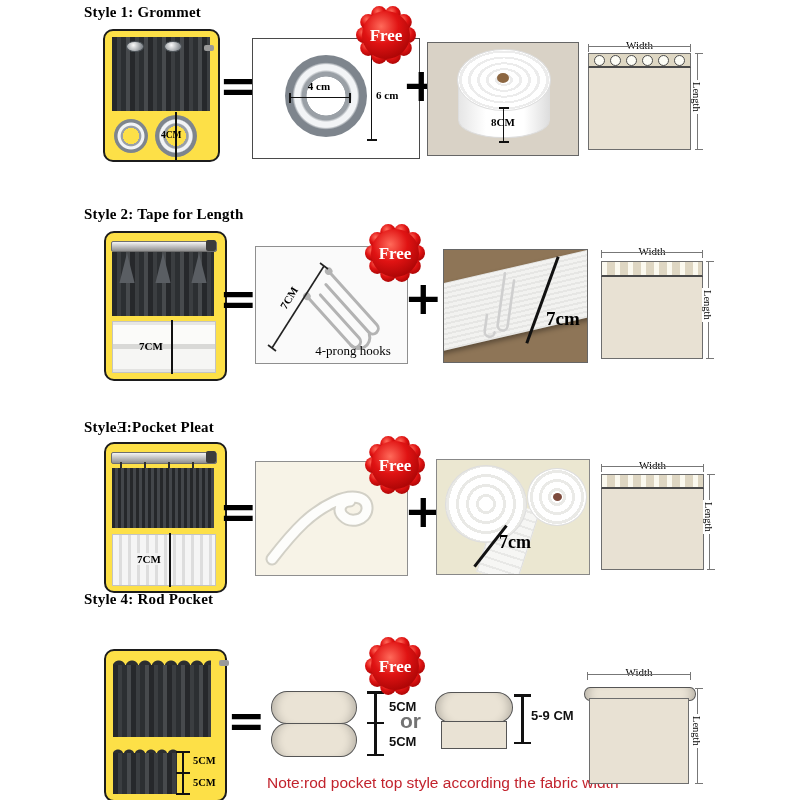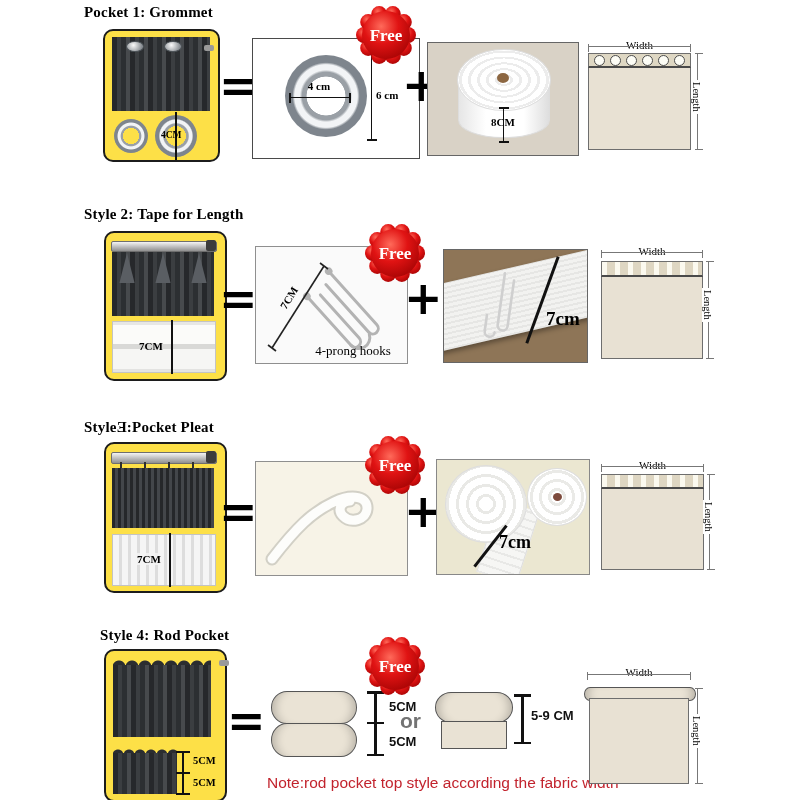--- a/index.html
+++ b/index.html
@@ -73,21 +73,21 @@
     <radialGradient id="badgeGrad" cx="40%" cy="32%" r="80%">
       <stop offset="0" stop-color="#ff6a5a"></stop>
       <stop offset="0.45" stop-color="#e01313"></stop>
       <stop offset="1" stop-color="#9e0202"></stop>
     </radialGradient>
   </defs>
 </svg>
 
 <div id="canvas">
 
-  <div class="abs title" style="left:84px;top:4px;">Pocket 1: Grommet</div>
+  <div class="abs title" style="left:84px;top:4px;">Style 1: Grommet</div>
 
   <div class="abs card" style="left:103px;top:29px;width:113px;height:129px;">
     <div class="abs curtain" style="left:7px;top:6px;width:98px;height:74px;">
       <div class="abs grom-dot" style="left:14px;top:4px;width:16px;height:9px;"></div>
       <div class="abs grom-dot" style="left:52px;top:4px;width:16px;height:9px;"></div>
       <div class="abs rodcap" style="right:-4px;top:8px;width:10px;height:6px;background:#9a9a9a;"></div>
     </div>
     <div class="abs ring" style="left:9px;top:88px;width:34px;height:34px;"></div>
     <div class="abs ring" style="left:50px;top:84px;width:42px;height:42px;">
       <div class="abs smline" style="left:20px;top:-3px;width:1.6px;height:48px;"></div>
@@ -272,21 +272,21 @@
     <div class="abs bigcm" style="left:62px;top:72px;font-size:18px;">7cm</div>
   </div>
 
   <div class="abs wlab" style="left:601px;top:459px;width:103px;"><span>Width</span></div>
   <div class="abs hdim" style="left:601px;top:466px;width:103px;"></div>
   <div class="abs dia-band-striped" style="left:601px;top:474px;width:103px;height:15px;"></div>
   <div class="abs dia-body" style="left:601px;top:489px;width:103px;height:81px;"></div>
   <div class="abs vdim" style="left:709px;top:474px;height:96px;"></div>
   <div class="abs vlab" style="left:703px;top:500px;">Length</div>
 
-  <div class="abs title" style="left:84px;top:627px;margin-left:16px;">Style 4: Rod Pocket</div>
+  <div class="abs title" style="left:84px;top:591px;">Style 4: Rod Pocket</div>
 
   <div class="abs card" style="left:104px;top:649px;width:119px;height:149px;">
     <div class="abs" style="left:7px;top:4px;width:98px;height:12px;background:radial-gradient(circle at 6px 12px,#2b2d30 6px,transparent 7px);background-size:13px 12px;background-repeat:repeat-x;"></div>
     <div class="abs curtain" style="left:7px;top:14px;width:98px;height:72px;"></div>
     <div class="abs rodcap" style="right:-4px;top:9px;width:10px;height:6px;background:#9a9a9a;"></div>
     <div class="abs" style="left:7px;top:94px;width:64px;height:10px;background:radial-gradient(circle at 5px 10px,#2b2d30 5px,transparent 6px);background-size:11px 10px;background-repeat:repeat-x;"></div>
     <div class="abs curtain" style="left:7px;top:102px;width:64px;height:41px;"></div>
     <div class="abs smline" style="left:76px;top:100px;width:2px;height:44px;"></div>
     <div class="abs tick" style="left:70px;top:100px;width:14px;"></div>
     <div class="abs tick" style="left:70px;top:121px;width:14px;"></div>

